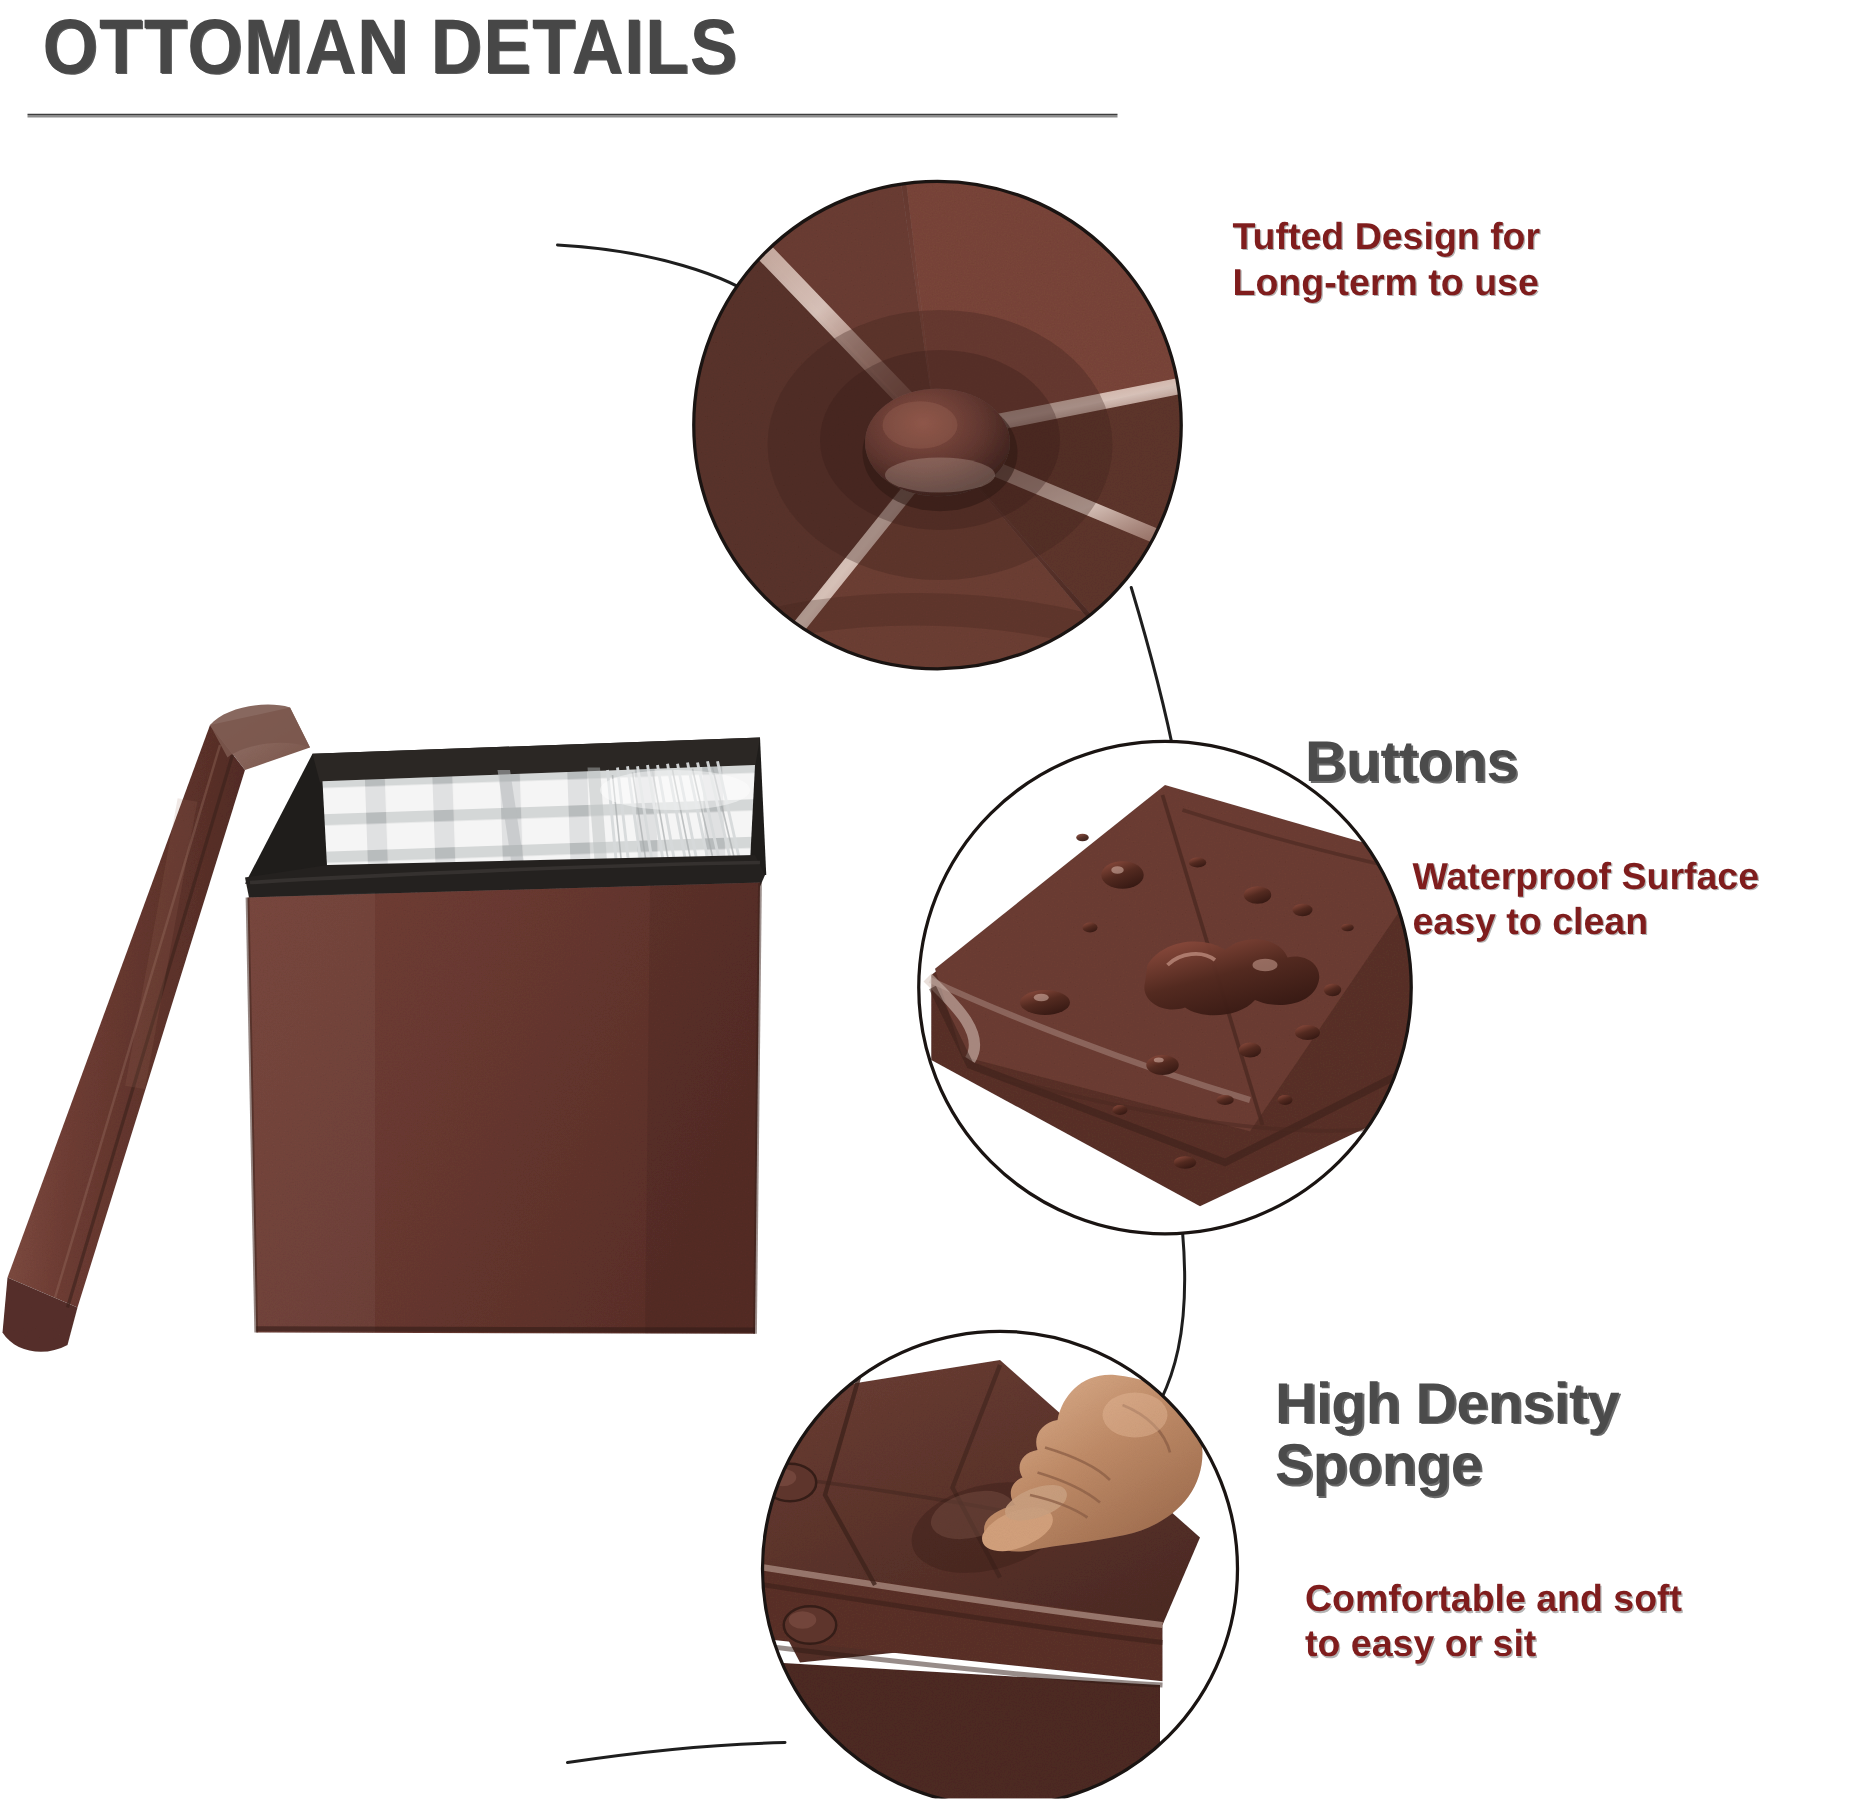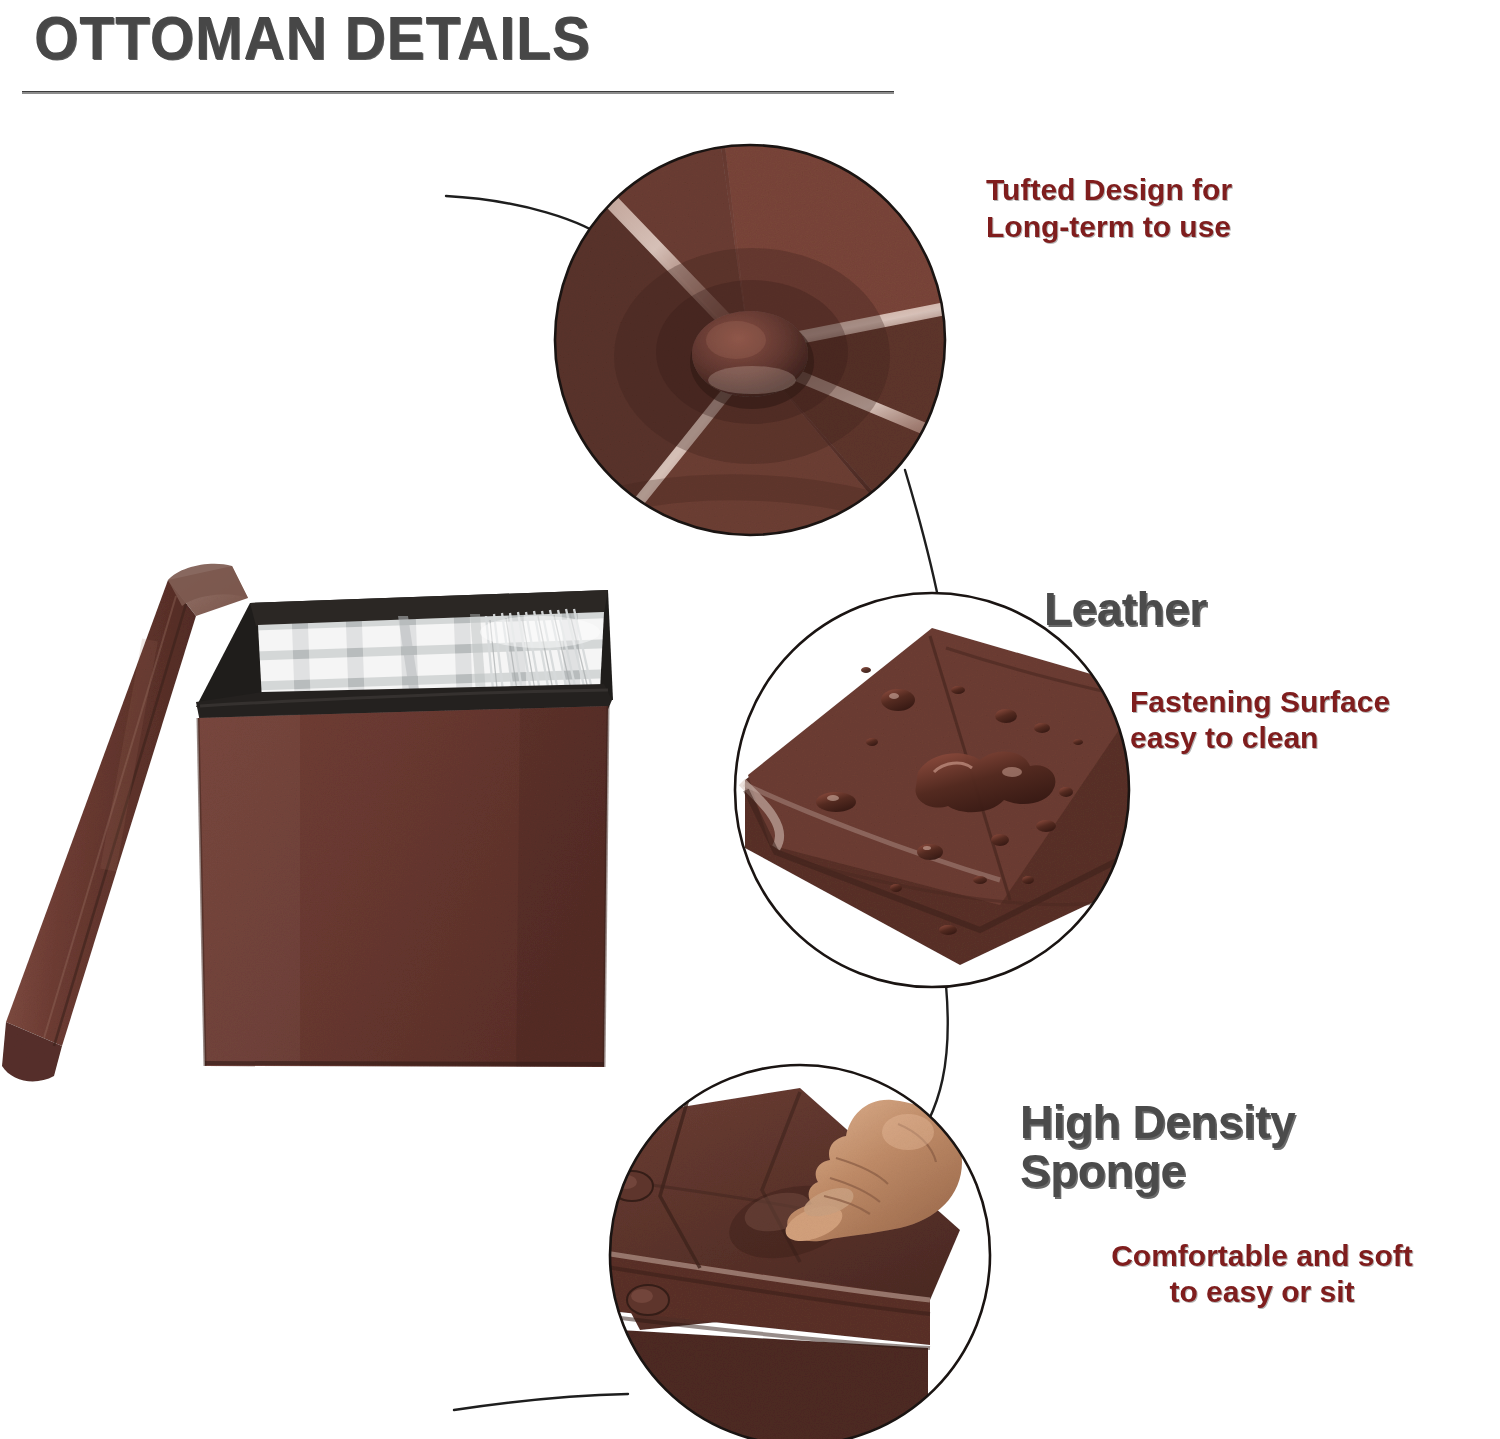--- a/index.html
+++ b/index.html
@@ -58,21 +58,21 @@
     font-weight: bold;
     line-height: 1.22;
     color: #7f1d1d;
     text-shadow: 1px 1px 0 #b5b5b5;
   }
   .c1 { left: 928px; top: 134px; width: 540px; }
   .c1 p { margin-top: 38px; margin-left: 58px; }
   .c2 { left: 1044px; top: 536px; width: 450px; }
   .c2 p { margin-top: 50px; margin-left: 86px; }
   .c3 { left: 1020px; top: 1098px; width: 460px; }
-  .c3 p { margin-top: 42px; margin-left: 24px; text-align: center; }
+  .c3 p { margin-top: 66px; margin-left: 24px; }
 
   
   .scene {
     position: absolute;
     left: 0; top: 0;
     width: 1500px;
     height: 1439px;
   }
 </style>
 </head>
@@ -393,24 +393,24 @@
   <div class="callout c1">
     <p>
       <span>Tufted Design for</span><br>
       <span>Long-term to use</span>
     </p>
   </div>
 
   <div class="callout c2">
     <h2>
       <br>
-      <span>Leather</span>
+      <span>Buttons</span>
     </h2>
     <p>
-      <span>Fastening Surface</span><br>
+      <span>Waterproof Surface</span><br>
       <span>easy to clean</span>
     </p>
   </div>
 
   <div class="callout c3">
     <h2>
       <span>High Density</span><br>
       <span>Sponge</span>
     </h2>
     <p>

